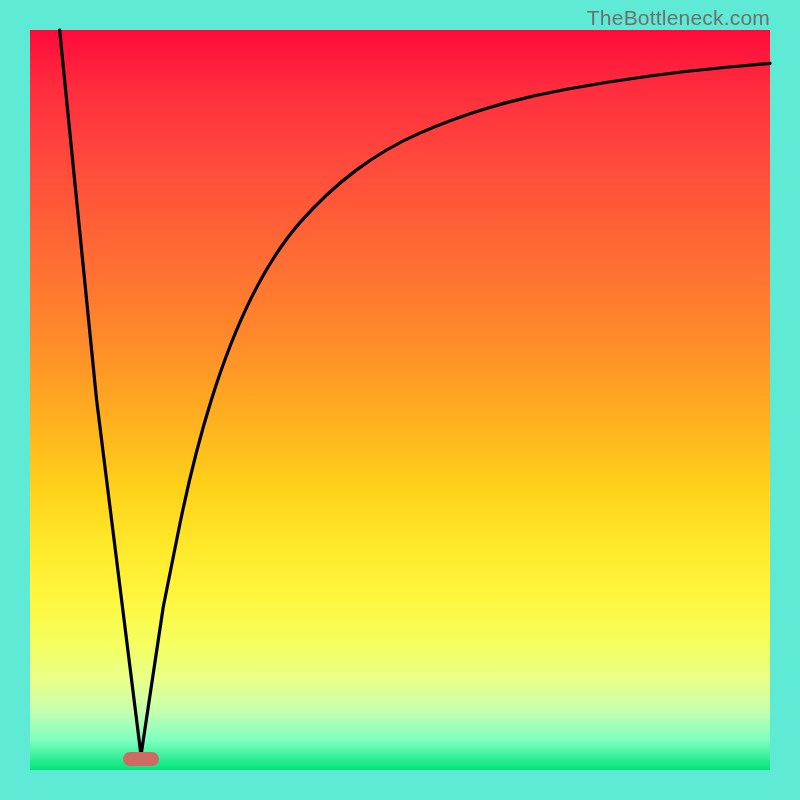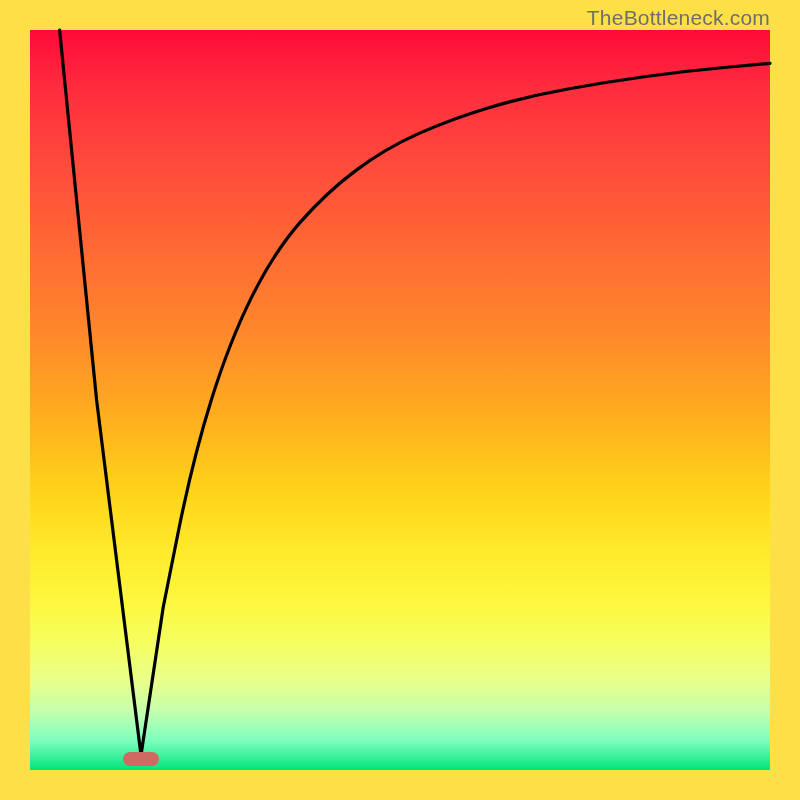--- a/index.html
+++ b/index.html
@@ -8,21 +8,21 @@
     width: 800px;
     height: 800px;
     overflow: hidden;
     background: #000;
     font-family: Arial, Helvetica, sans-serif;
   }
   .frame {
     position: relative;
     width: 800px;
     height: 800px;
-    background: #fde047;
+    background: #5eead4;
   }
   .plot-area {
     position: absolute;
     left: 30px;
     top: 30px;
     width: 740px;
     height: 740px;
     
     background: linear-gradient(to bottom,
       #ff0a3a 0%,

